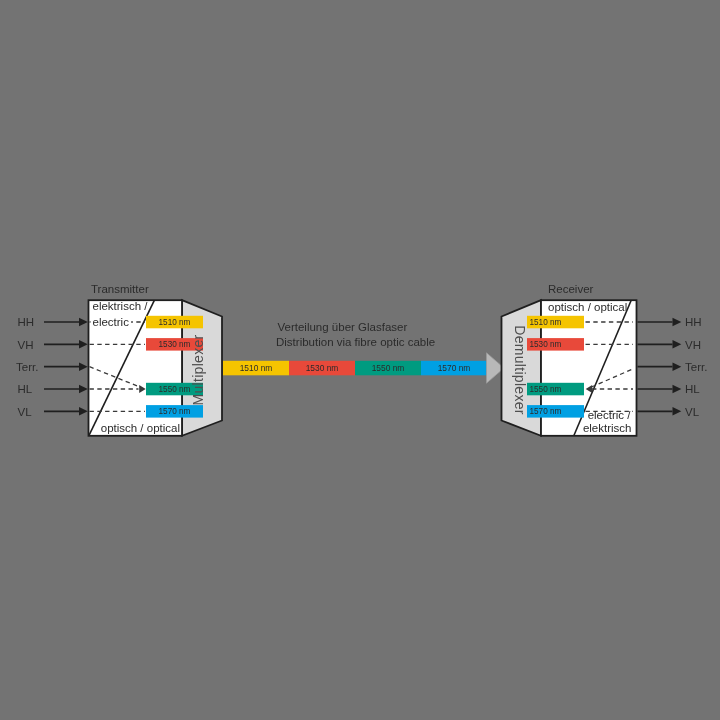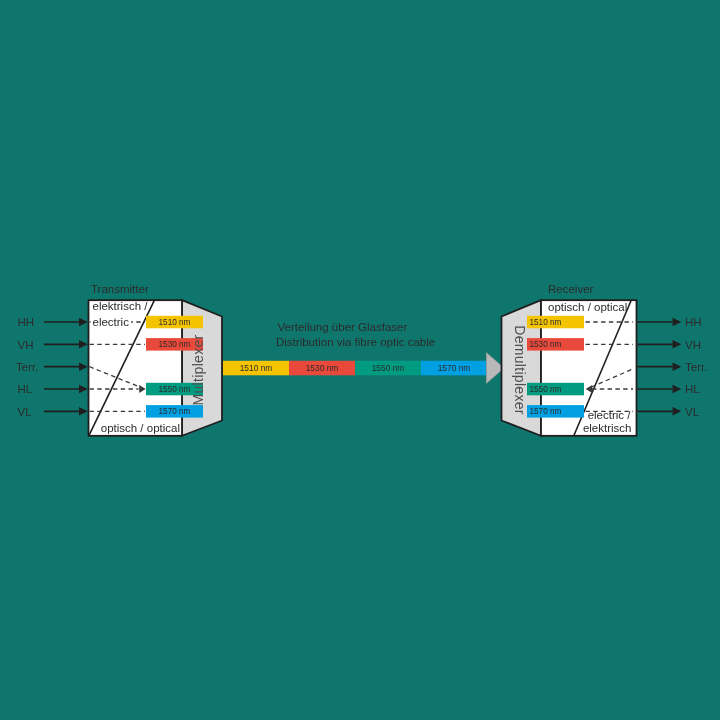--- a/index.html
+++ b/index.html
@@ -1,16 +1,16 @@
 <!DOCTYPE html>
 <html><head>
 <meta charset="utf-8">
 <style>
   html,body{margin:0;padding:0;background:#ffffff;}
-  .stage{position:relative;width:720px;height:720px;background:#0f766e;overflow:hidden;}
+  .stage{position:relative;width:720px;height:720px;background:#737373;overflow:hidden;}
   svg text{font-family:"Liberation Sans","DejaVu Sans",sans-serif;fill:#2b2b2b;}
   .fs-main{font-size:11.5px;}
   .fs-title{font-size:11.5px;}
   .fs-bar{font-size:8.2px;}
   .fs-seg{font-size:8.4px;}
   .fs-device{font-size:14px;fill:#4f4f4f;letter-spacing:.3px;}
   .halo{stroke:#ffffff;stroke-width:5px;paint-order:stroke;stroke-linejoin:round;}
   .outline{stroke:#1f1f1f;stroke-width:1.8;}
   .boxfill{fill:#ffffff;}
   .diag{stroke:#1f1f1f;stroke-width:1.6;fill:none;}

